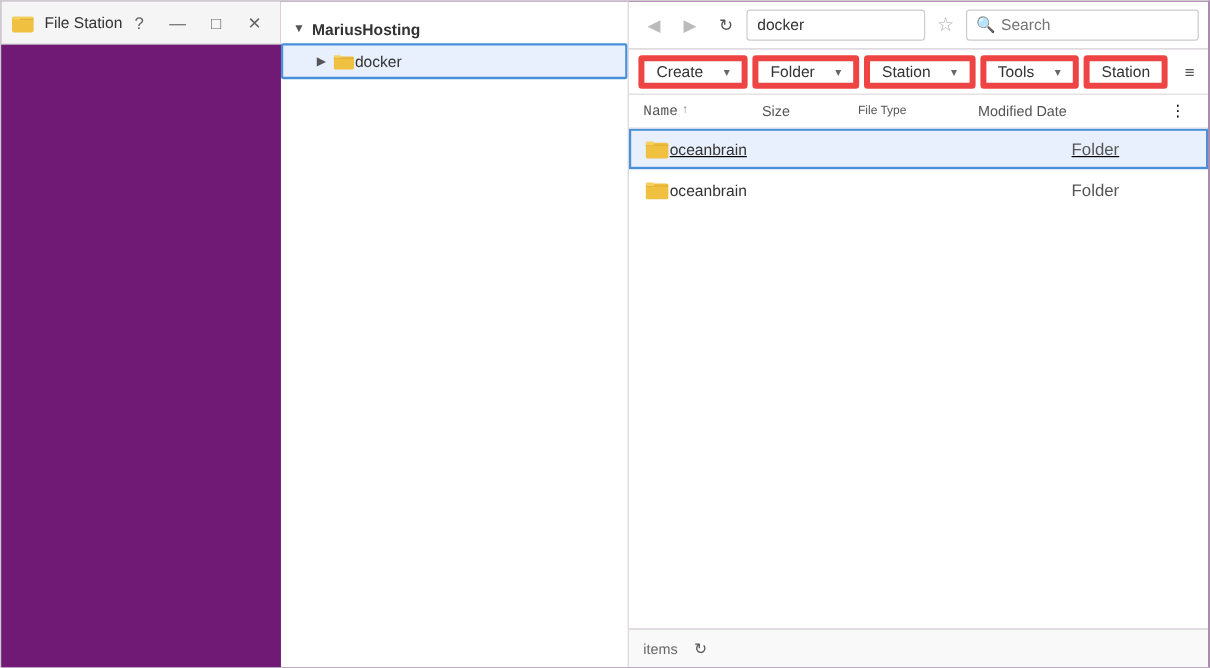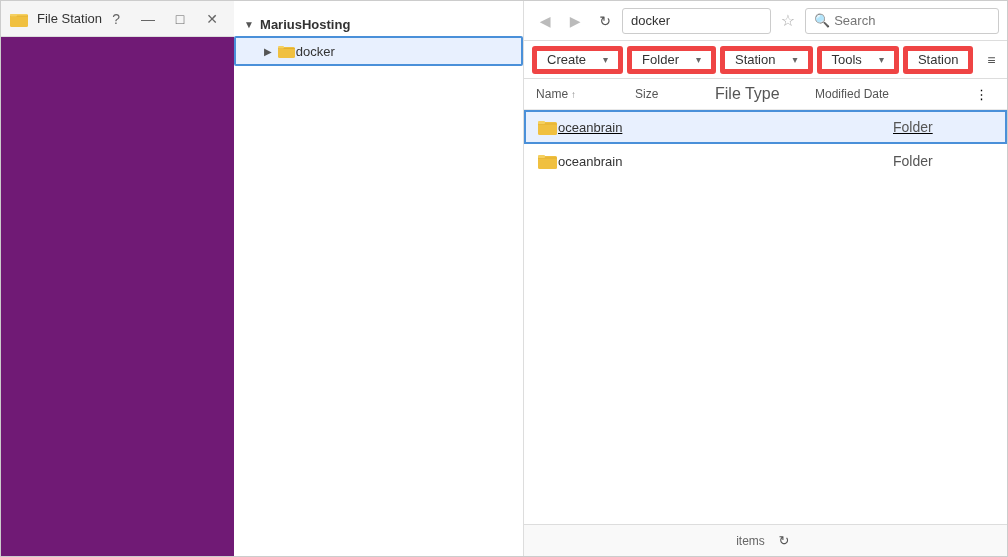--- a/index.html
+++ b/index.html
@@ -262,23 +262,23 @@
     .file-list-header {
       display: flex;
       align-items: center;
       padding: 6px 12px;
       border-bottom: 1px solid #e8e8e8;
       background: #fff;
       position: sticky;
       top: 0;
       z-index: 1;
     }
-    .col-name { flex: 1; color: #555; font-size: 12px; display: flex; align-items: center; gap: 3px; }
+    .col-name { flex: 1; color: #555; font-size: 12px; display: flex; align-items: center; gap: 3px; font-family: Liberation Mono, monospace; }
     .col-size { width: 80px; color: #555; font-size: 12px; }
-    .col-type { width: 100px; color: #555; font-size: 16px; }
+    .col-type { width: 100px; color: #555; font-size: 10px; }
     .col-date { width: 160px; color: #555; font-size: 12px; }
     .col-more { width: 20px; }
     .sort-arrow { font-size: 10px; color: #888; }
 
     .file-row {
       display: flex;
       align-items: center;
       padding: 6px 12px;
       border-bottom: 1px solid #f0f0f0;
       cursor: pointer;
@@ -297,21 +297,21 @@
     .file-size { width: 80px; color: #555; font-size: 13px; }
     .file-type { width: 100px; color: #555; font-size: 14px; }
     .file-date { width: 160px; color: #555; font-size: 13px; }
 
     
     .status-bar {
       height: 32px;
       border-top: 1px solid #ddd;
       display: flex;
       align-items: center;
-      justify-content: center;
+      justify-content: flex-start;
       padding: 0 12px;
       background: #f9f9f9;
       flex-shrink: 0;
       gap: 8px;
     }
     .status-text {
       font-size: 12px;
       color: #666;
     }
     .refresh-btn {

